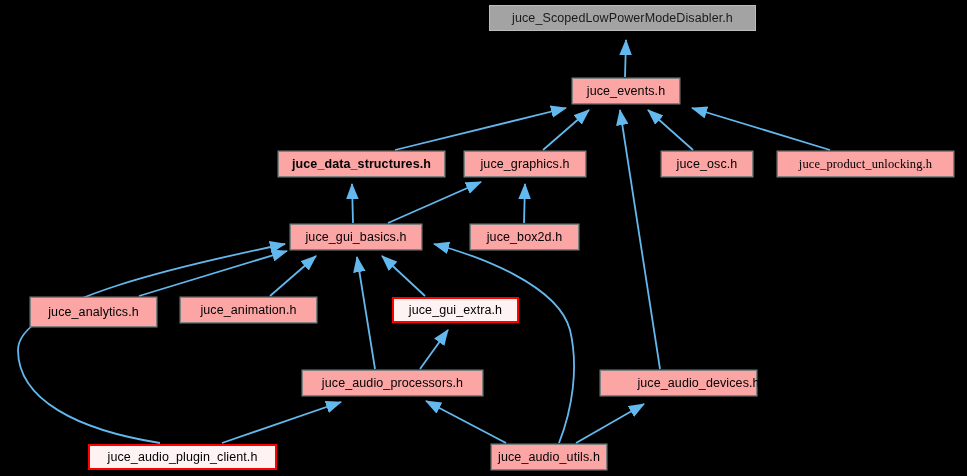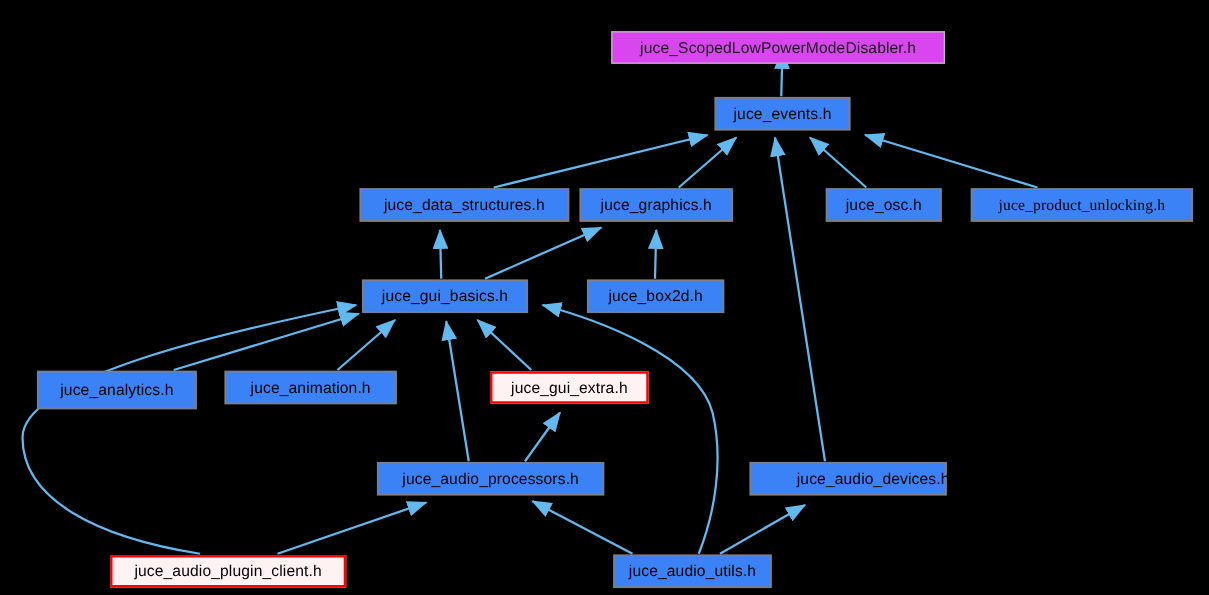--- a/index.html
+++ b/index.html
@@ -27,30 +27,29 @@
     box-sizing: border-box;
     display: flex;
     align-items: center;
     justify-content: center;
     font-family: "Liberation Sans", sans-serif;
     font-size: 12.5px;
     line-height: 1;
     letter-spacing: 0.1px;
     white-space: nowrap;
     color: #000000;
-    background: #3b82f6;
+    background: #fca5a5;
     border: 1px solid #808080;
     box-shadow: 0 0 0 0.5px #7a7a7a;
   }
   .gnode.root {
-    background: #d946ef;
+    background: #a3a3a3;
     border: 1px solid #bcbcbc;
     box-shadow: none;
     color: #1a1a1a;
-    margin-top: 20px;
   }
   .gnode.highlight {
     background: #fff2f2;
     border: 2px solid #ff0000;
     box-shadow: none;
   }
   .gnode .glabel {
     pointer-events: none;
   }
 </style>
@@ -86,21 +85,21 @@
         <path d="M 559,443 C 572,410 579,368 570,330 C 558,285 479,256 434,244" fill="none" stroke="#63b8ee" stroke-width="1.8" marker-end="url(#arrowhead)"></path>
       </g>
   </svg>
   <div id="nodes-layer">
       <div class="gnode root" style="left: 489px; top: 5px; width: 267px; height: 26px;">
         <span class="glabel">juce_ScopedLowPowerModeDisabler.h</span>
       </div>
       <div class="gnode" style="left: 572px; top: 78px; width: 108px; height: 26px;">
         <span class="glabel">juce_events.h</span>
       </div>
-      <div class="gnode" style="left: 288px; top: 151px; width: 167px; height: 26px;">
+      <div class="gnode" style="left: 278px; top: 151px; width: 167px; height: 26px; font-weight: bold;">
         <span class="glabel">juce_data_structures.h</span>
       </div>
       <div class="gnode" style="left: 464px; top: 151px; width: 122px; height: 26px;">
         <span class="glabel">juce_graphics.h</span>
       </div>
       <div class="gnode" style="left: 661px; top: 151px; width: 92px; height: 26px;">
         <span class="glabel">juce_osc.h</span>
       </div>
       <div class="gnode" style="left: 777px; top: 151px; width: 177px; height: 26px; font-family: Liberation Serif, serif;">
         <span class="glabel">juce_product_unlocking.h</span>
@@ -122,17 +121,17 @@
       </div>
       <div class="gnode" style="left: 302px; top: 370px; width: 181px; height: 26px;">
         <span class="glabel">juce_audio_processors.h</span>
       </div>
       <div class="gnode" style="left: 600px; top: 370px; width: 157px; height: 26px; padding-left: 40px;">
         <span class="glabel">juce_audio_devices.h</span>
       </div>
       <div class="gnode highlight" style="left: 88px; top: 444px; width: 189px; height: 26px;">
         <span class="glabel">juce_audio_plugin_client.h</span>
       </div>
-      <div class="gnode" style="left: 491px; top: 444px; width: 126px; height: 26px;">
+      <div class="gnode" style="left: 491px; top: 444px; width: 116px; height: 26px;">
         <span class="glabel">juce_audio_utils.h</span>
       </div>
     </div>
 </div>
 
 </body></html>

